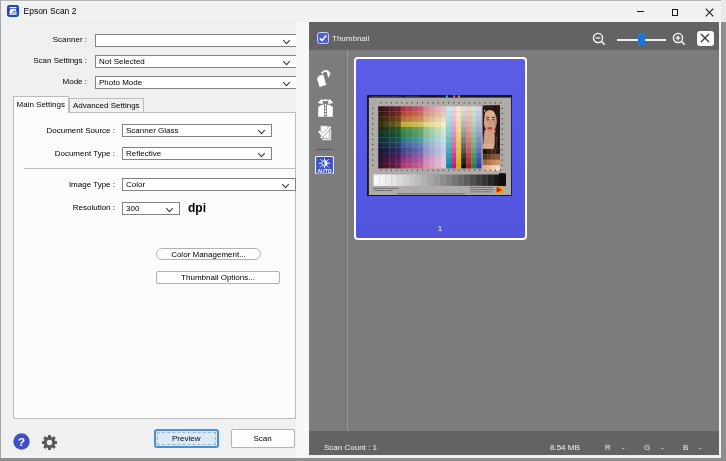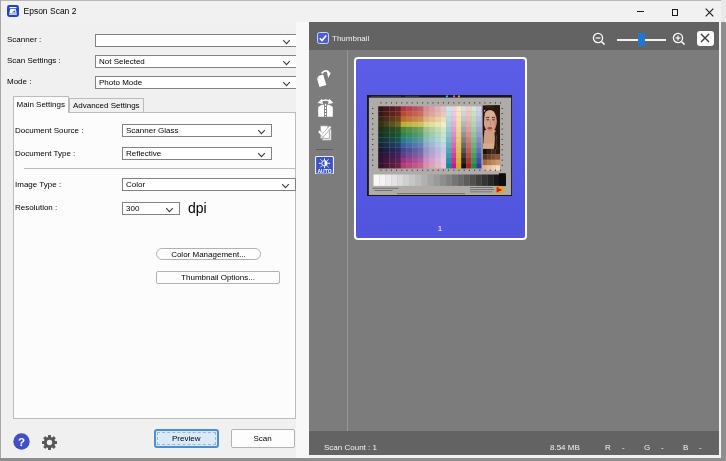--- a/index.html
+++ b/index.html
@@ -1,20 +1,20 @@
 <!DOCTYPE html>
 <html><head><meta charset="utf-8"><style>
 *{margin:0;padding:0;box-sizing:border-box;}
 html,body{width:726px;height:461px;overflow:hidden;}
 body{position:relative;font-family:"Liberation Sans",sans-serif;background:#f0f0f0;font-size:8px;color:#000;}
 .abs{position:absolute;}
 .cb{position:absolute;height:13px;background:#fff;border:1px solid #828282;}
 .cb span{position:absolute;left:3px;top:0;line-height:12px;font-size:8px;white-space:nowrap;}
 .chev{position:absolute;right:5px;top:4px;}
-.lbl{position:absolute;text-align:left;font-size:8px;white-space:nowrap;line-height:10px;}
+.lbl{position:absolute;text-align:right;font-size:8px;white-space:nowrap;line-height:10px;}
 .btn{position:absolute;background:#fdfdfd;border:1px solid #b2b2b2;border-radius:2px;text-align:center;font-size:8px;}
 .wt{color:#f2f2f2;font-size:8px;position:absolute;white-space:nowrap;line-height:10px;}
 .tab{position:absolute;background:#fcfcfc;border:1px solid #bcbcbc;border-bottom:none;text-align:center;font-size:8px;white-space:nowrap;}
 </style></head><body>
 <div class="abs" style="left:0;top:0;width:726px;height:22px;background:#f1f1f1;border-top:1px solid #b7b7b7;"></div>
 <div class="abs" style="left:7px;top:5.3px;"><svg width="12" height="12" viewBox="0 0 13 13">
 <rect x="0" y="0" width="13" height="13" rx="2.6" fill="#2246bb"></rect>
 <rect x="2.6" y="2.2" width="7.8" height="1.3" rx="0.6" fill="#fff"></rect>
 <path d="M3.6 4.4 L9.4 4.4 L10.6 9.2 L2.4 9.2 Z" fill="#fff"></path>
 <path d="M5.2 8.0 L8.6 5.6 L9.6 8.0 Z" fill="#3a6ad4"></path>
@@ -71,21 +71,21 @@
       <path d="M1.2 1.2 L4.5 4.6 L7.8 1.2" stroke="#3c3c3c" stroke-width="1.1" fill="none"></path>
     </svg>
   </div>
 <div class="lbl" style="left:15px;top:203.2px;width:100px;">Resolution :</div>
 <div class="cb" style="left:122px;top:201.5px;width:58px;">
     <span>300</span>
     <svg class="chev" width="9" height="6" viewBox="0 0 9 6">
       <path d="M1.2 1.2 L4.5 4.6 L7.8 1.2" stroke="#3c3c3c" stroke-width="1.1" fill="none"></path>
     </svg>
   </div>
-<div class="abs" style="left:188px;top:203.2px;font-size:14px;line-height:10px;">dpi</div>
+<div class="abs" style="left:188px;top:203.2px;font-size:12px;line-height:10px;font-weight:bold;">dpi</div>
 <div class="btn" style="left:156px;top:247.5px;width:105px;height:12.5px;line-height:11px;border-radius:6px;">Color Management...</div>
 <div class="btn" style="left:156px;top:271px;width:124px;height:12.5px;line-height:11px;">Thumbnail Options...</div>
 <div class="abs" style="left:13.3px;top:433.3px;"><svg width="17" height="17" viewBox="0 0 17 17">
 <circle cx="8.5" cy="8.5" r="8.2" fill="#4250c8"></circle>
 <text x="8.5" y="12.6" font-family="Liberation Sans, sans-serif" font-size="11.5" font-weight="bold" fill="#fff" text-anchor="middle">?</text>
 </svg></div>
 <div class="abs" style="left:41px;top:433.5px;"><svg width="17" height="17" viewBox="0 0 17 17">
 <circle cx="8.5" cy="8.5" r="5.7" fill="#585858"></circle>
 <rect x="7" y="1" width="3" height="3.2" rx="0.6" fill="#585858" transform="rotate(0 8.5 8.5)"></rect>
       <rect x="7" y="1" width="3" height="3.2" rx="0.6" fill="#585858" transform="rotate(45 8.5 8.5)"></rect>

